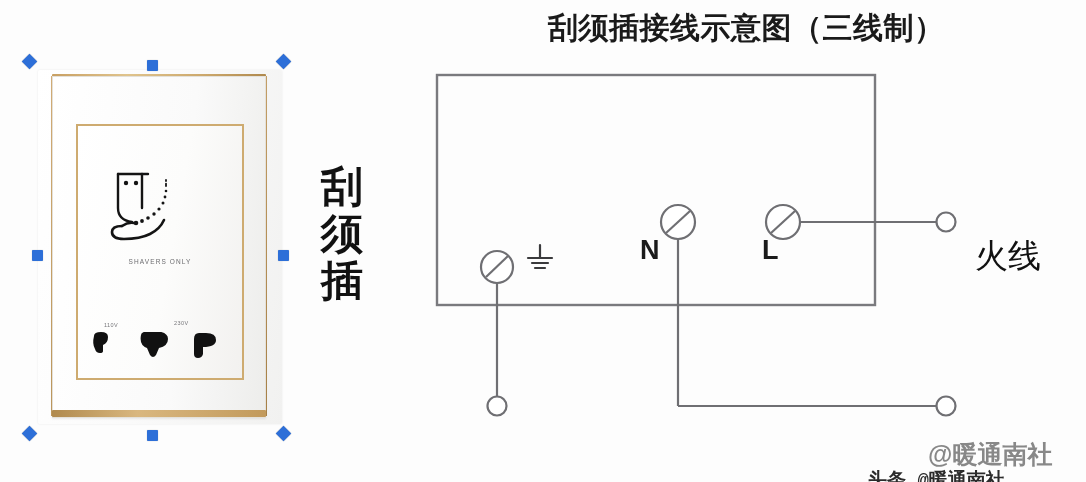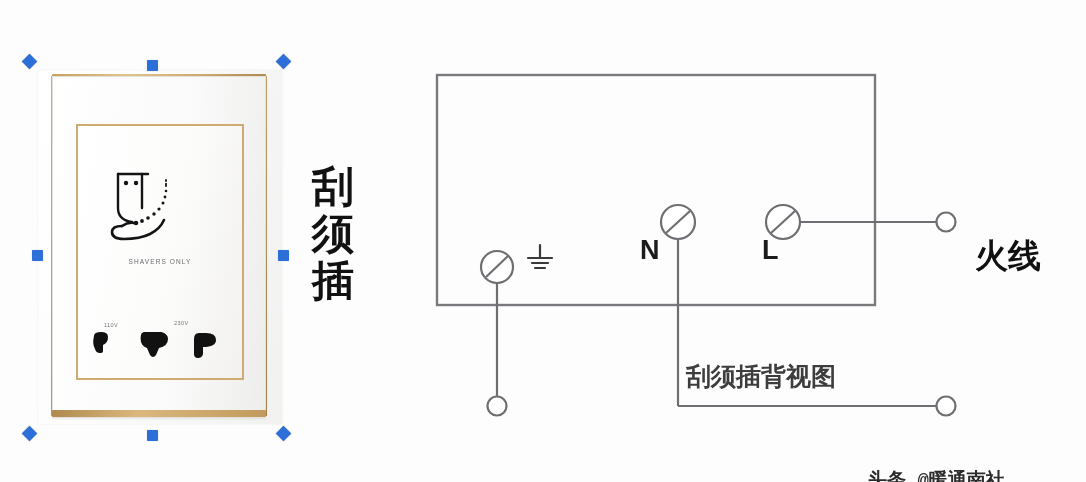--- a/index.html
+++ b/index.html
@@ -140,21 +140,21 @@
   
   #vertical-caption {
     position: absolute;
     left: 303px;
     top: 163px;
     width: 60px;
     font-size: 42px;
     font-weight: 700;
     line-height: 1.12;
     color: #111111;
-    text-align: center;
+    text-align: right;
     font-family: "Liberation Sans", "DejaVu Sans", sans-serif;
   }
 
   
   #diagram-title {
     position: absolute;
     left: 548px;
     top: 8px;
     width: 500px;
     font-size: 30px;
@@ -165,21 +165,21 @@
     font-family: "Liberation Sans", "DejaVu Sans", sans-serif;
   }
   #diagram-svg {
     position: absolute;
     left: 400px;
     top: 55px;
   }
   .wire-label {
     position: absolute;
     font-size: 33px;
-    font-weight: 700;
+    font-weight: 400;
     color: #111111;
     white-space: nowrap;
     font-family: "Liberation Sans", "DejaVu Sans", sans-serif;
   }
   .term-label {
     position: absolute;
     font-size: 27px;
     font-weight: 700;
     color: #1b1b1b;
     font-family: "Liberation Sans", sans-serif;
@@ -284,20 +284,21 @@
     <div class="handle diamond" style="left:248px; top:-6px;"></div>
     <div class="handle square" style="left:2px;   top:188px;"></div>
     <div class="handle square" style="left:248px; top:188px;"></div>
     <div class="handle diamond" style="left:-6px;  top:366px;"></div>
     <div class="handle square" style="left:117px; top:368px;"></div>
     <div class="handle diamond" style="left:248px; top:366px;"></div>
   </div>
 
   <div id="vertical-caption">刮须插</div>
 
+  <div id="diagram-title">刮须插接线示意图（三线制）</div>
 
   <svg id="diagram-svg" width="686" height="380" viewBox="0 0 686 380">
 
     <rect x="37" y="20" width="438" height="230" fill="none" stroke="#7a7a7e" stroke-width="2.4"></rect>
 
     <g>
       <circle cx="97" cy="212" r="16" fill="#ffffff" stroke="#6f6f73" stroke-width="2.2"></circle>
       <line x1="86" y1="222" x2="108" y2="201" stroke="#6f6f73" stroke-width="2.2"></line>
       <line x1="97" y1="228" x2="97" y2="342" stroke="#6f6f73" stroke-width="2.2"></line>
       <circle cx="97" cy="351" r="9.5" fill="#ffffff" stroke="#6f6f73" stroke-width="2.2"></circle>
@@ -322,19 +323,19 @@
       <circle cx="383" cy="167" r="17" fill="#ffffff" stroke="#6f6f73" stroke-width="2.2"></circle>
       <line x1="371" y1="178" x2="395" y2="156" stroke="#6f6f73" stroke-width="2.2"></line>
       <line x1="400" y1="167" x2="536" y2="167" stroke="#6f6f73" stroke-width="2.2"></line>
       <circle cx="546" cy="167" r="9.5" fill="#ffffff" stroke="#6f6f73" stroke-width="2.2"></circle>
     </g>
   </svg>
 
   <div class="term-label" id="label-n">N</div>
   <div class="term-label" id="label-l">L</div>
 
-  <div id="rear-view-label">刮须插背视图</div>
 
   <div class="wire-label" id="label-live">火线</div>
 
+  <div id="watermark-overlay">@暖通南社</div>
   <div id="watermark-bottom">头条 @暖通南社</div>
 
 </div>
 
 </body></html>

